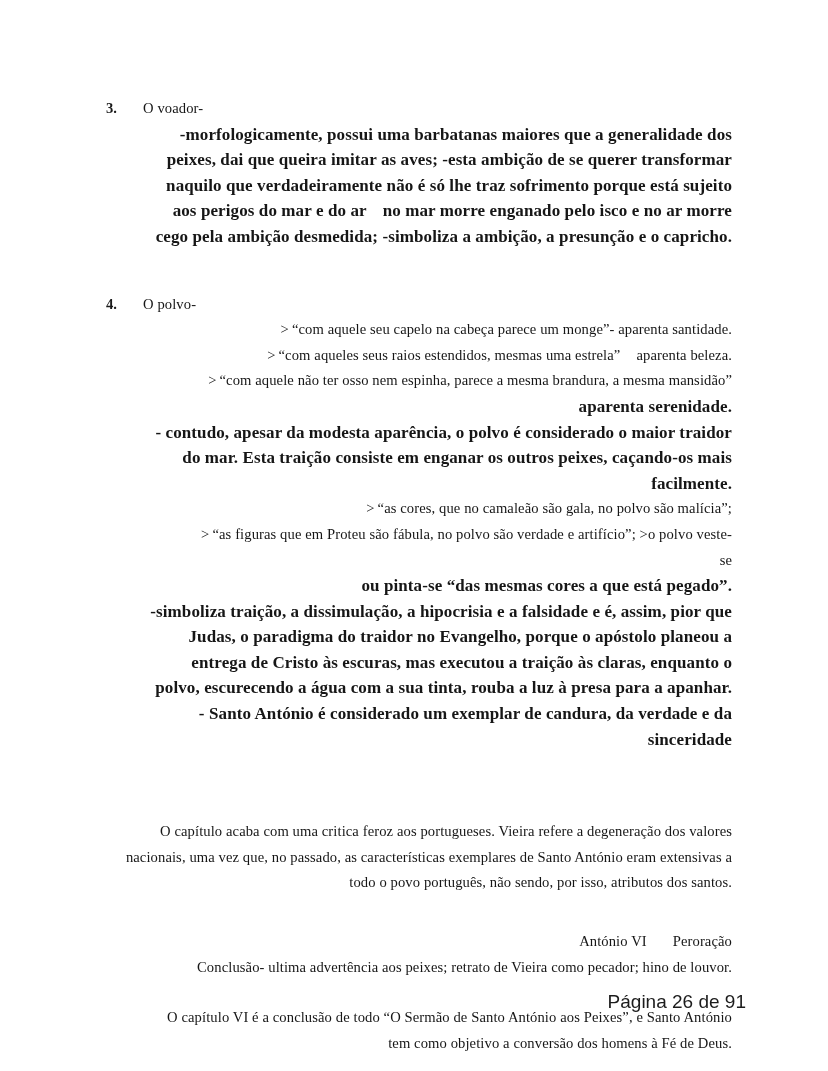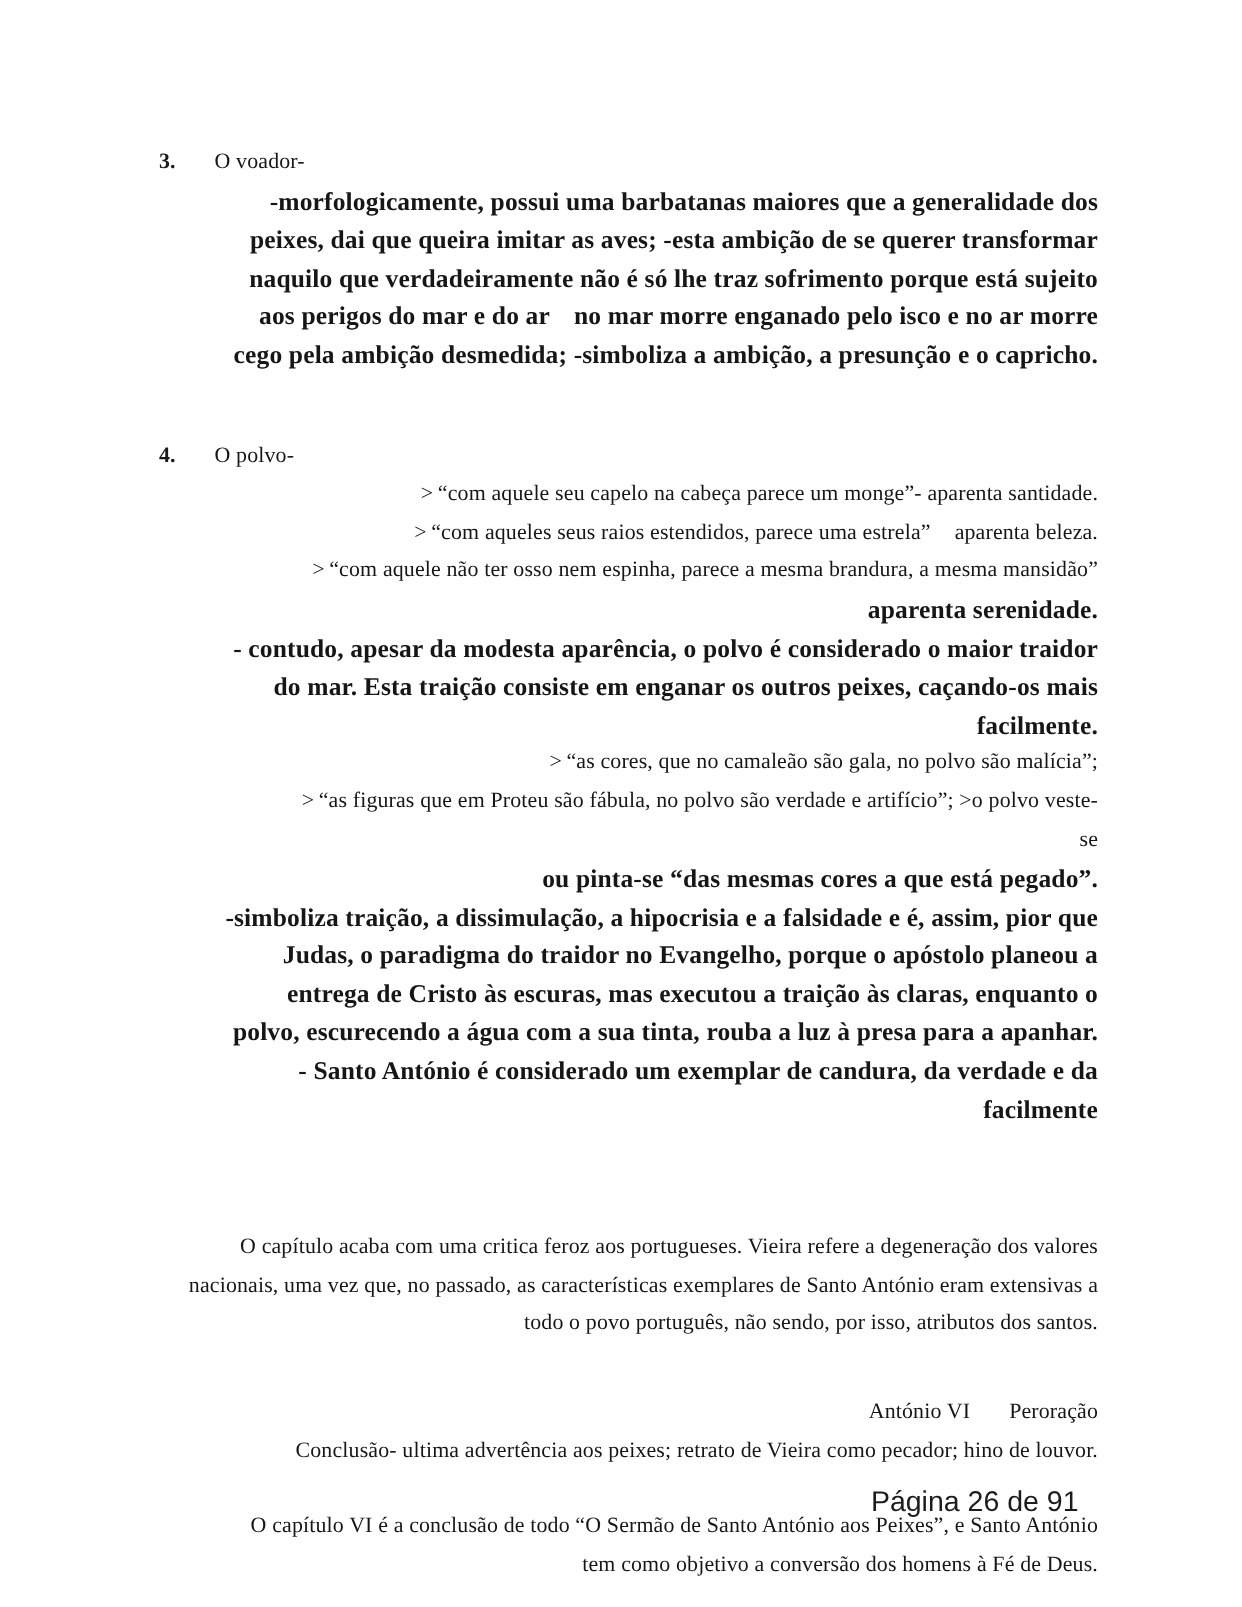--- a/index.html
+++ b/index.html
@@ -93,21 +93,21 @@
 
   
   .footer {
     position: absolute;
     left: 0;
     top: 989px;
     width: 828px;
   }
   .footer-text {
     position: absolute;
-    right: 109px;
+    right: 82px;
     top: 0;
     font-family: "Liberation Sans", "DejaVu Sans", sans-serif;
     font-size: 19px;
     line-height: 26px;
     color: #1c1c1c;
     white-space: nowrap;
   }
 </style>
 </head>
 <body>
@@ -127,37 +127,37 @@
     <div class="gap-lg"></div>
 
     <div class="num-item">
       <span class="num-marker">4.</span>
       <span class="num-title para">O polvo-</span>
     </div>
 
 
     <div class="sub para"><span class="sub-marker">&gt;</span><span>“com aquele seu capelo na cabeça parece um monge”- aparenta santidade.</span></div>
 
-    <div class="sub para"><span class="sub-marker">&gt;</span><span>“com aqueles seus raios estendidos, parece uma estrela”</span><span class="smallgap"></span><span>aparenta beleza.</span></div>
+    <div class="sub para"><span class="sub-marker">&gt;</span><span>“com aqueles seus raios estendidos, mesmas uma estrela”</span><span class="smallgap"></span><span>aparenta beleza.</span></div>
 
     <div class="sub para"><span class="sub-marker">&gt;</span><span>“com aquele não ter osso nem espinha, parece a mesma brandura, a mesma mansidão”</span></div>
 
     <div class="num-body para">aparenta serenidade.</div>
 
     <div class="num-body para">- contudo, apesar da modesta aparência, o polvo é considerado o maior traidor do mar. Esta traição consiste em enganar os outros peixes, caçando-os mais facilmente.</div>
 
     <div class="sub para"><span class="sub-marker">&gt;</span><span>“as cores, que no camaleão são gala, no polvo são malícia”;</span></div>
 
     <div class="sub para"><span class="sub-marker">&gt;</span><span>“as figuras que em Proteu são fábula, no polvo são verdade e artifício”; &gt;o polvo veste-se</span></div>
 
     <div class="num-body para">ou pinta-se “das mesmas cores a que está pegado”.</div>
 
     <div class="num-body para">-simboliza traição, a dissimulação, a hipocrisia e a falsidade e é, assim, pior que Judas, o paradigma do traidor no Evangelho, porque o apóstolo planeou a entrega de Cristo às escuras, mas executou a traição às claras, enquanto o polvo, escurecendo a água com a sua tinta, rouba a luz à presa para a apanhar.</div>
 
-    <div class="num-body para">- Santo António é considerado um exemplar de candura, da verdade e da facilmente</div>
+    <div class="num-body para">- Santo António é considerado um exemplar de candura, da verdade e da sinceridade</div>
 
     <div class="gap-lg"></div>
     <div class="gap-sm"></div>
 
     <div class="para">O capítulo acaba com uma critica feroz aos portugueses. Vieira refere a degeneração dos valores nacionais, uma vez que, no passado, as características exemplares de Santo António eram extensivas a todo o povo português, não sendo, por isso, atributos dos santos.</div>
 
     <div class="gap-md"></div>
 
     <div class="para"><span>António VI</span><span class="tabgap"></span><span>Peroração</span></div>
 

